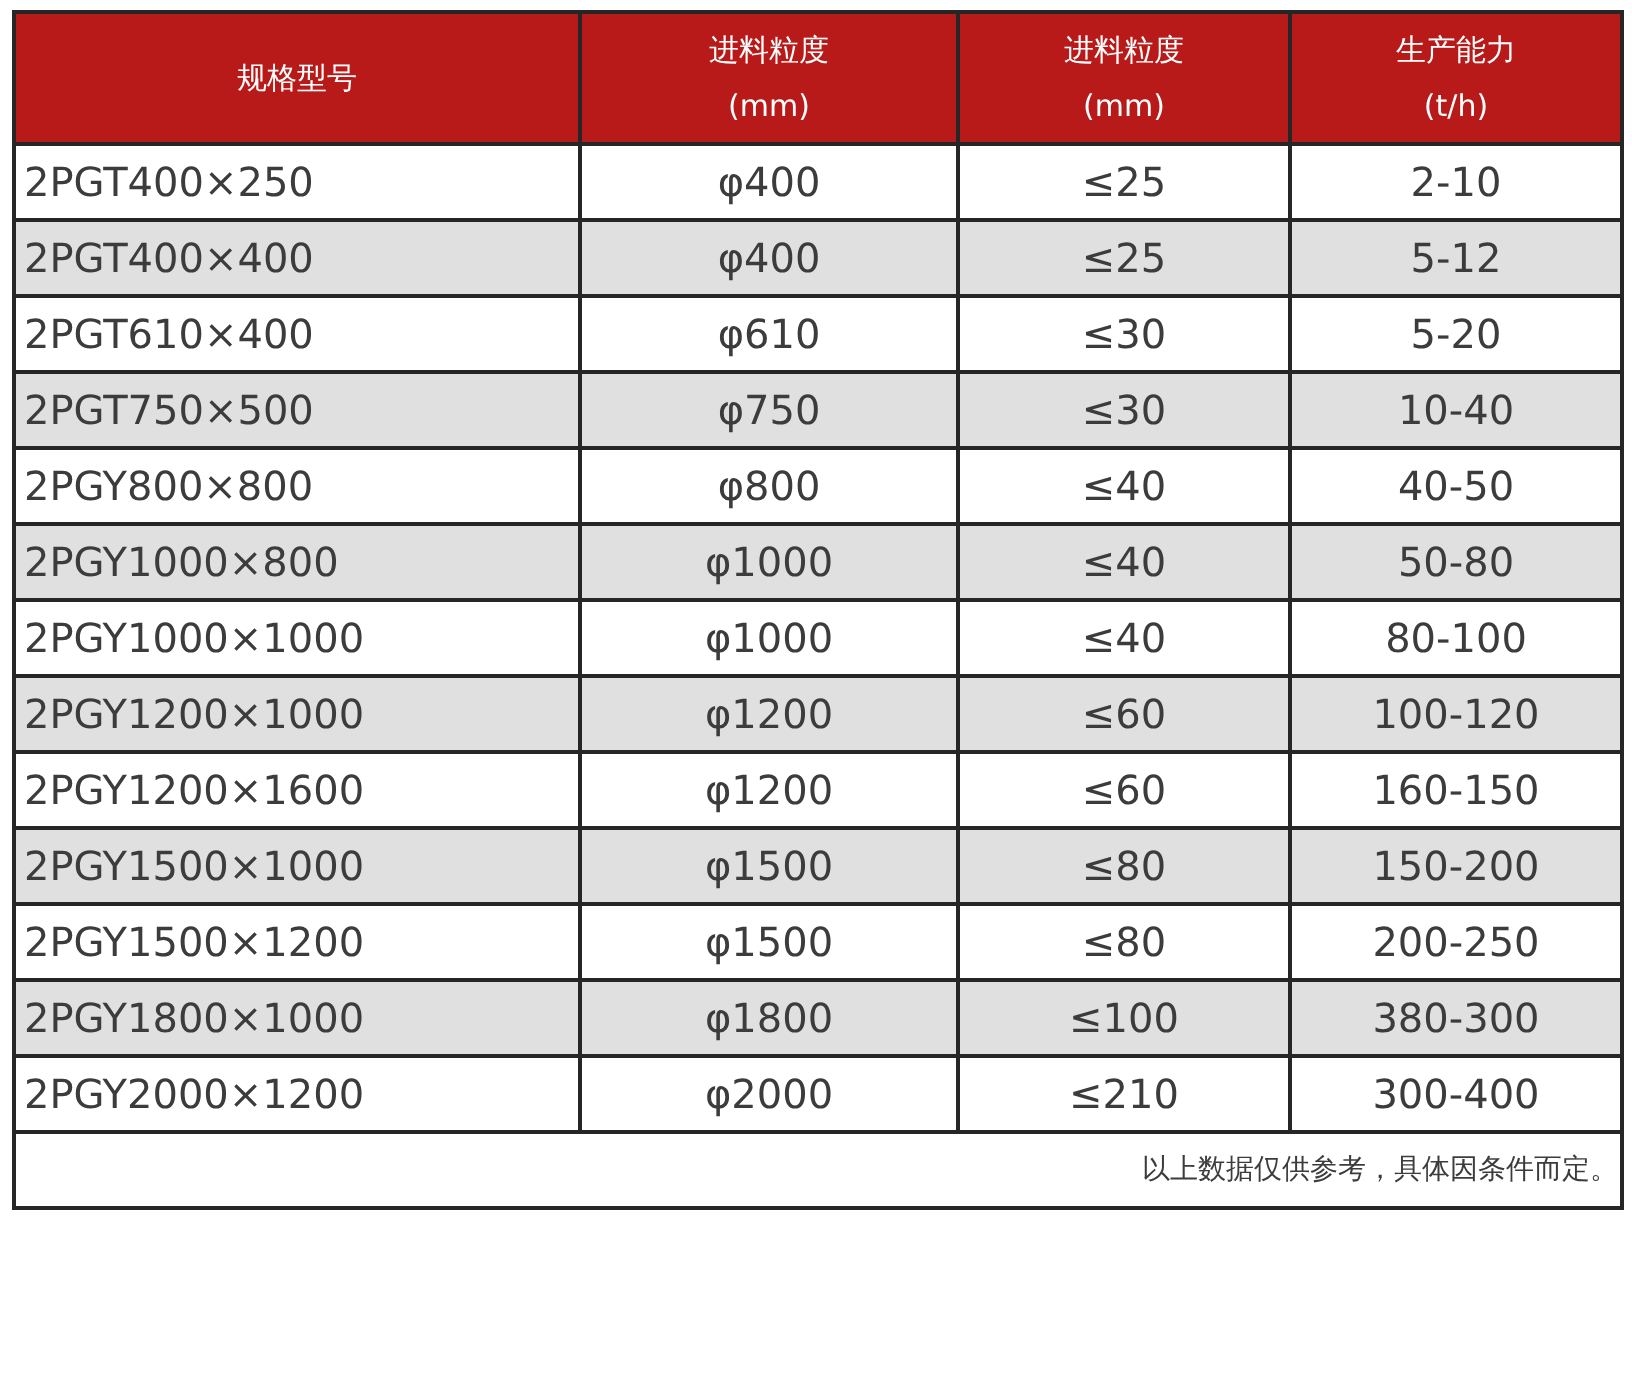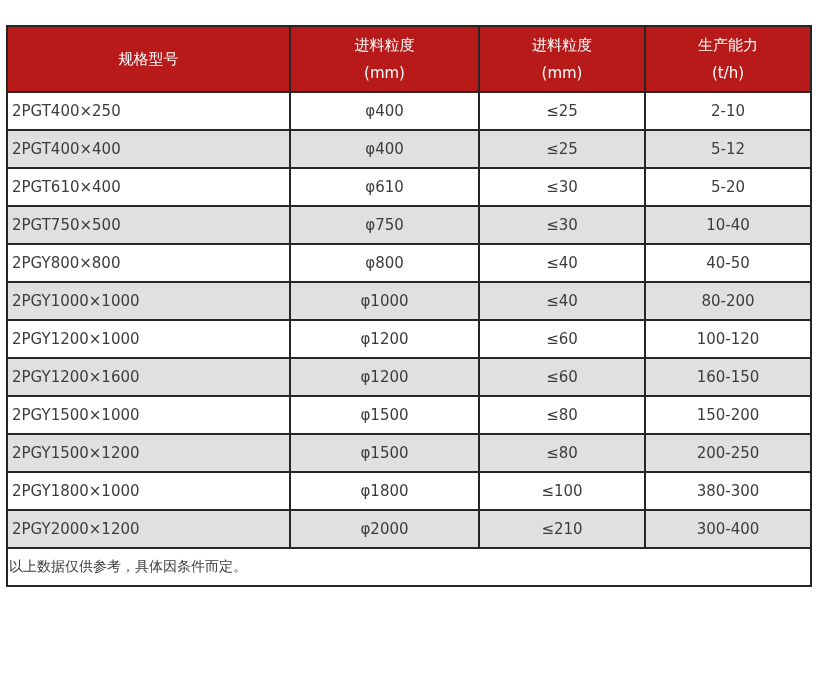--- a/index.html
+++ b/index.html
@@ -7,21 +7,21 @@
     padding: 0;
     background: #ffffff;
     width: 816px;
     height: 689px;
     font-family: "DejaVu Sans", "Liberation Sans", sans-serif;
     position: relative;
   }
   .table-wrap {
     position: absolute;
     left: 6px;
-    top: 25px;
+    top: 5px;
     width: 804px;
   }
   table.spec-table {
     border-collapse: collapse;
     table-layout: fixed;
     width: 804px;
   }
   .spec-table th,
   .spec-table td {
     border: 2px solid #262626;
@@ -36,38 +36,38 @@
     height: 60px;
     text-align: center;
     vertical-align: middle;
     padding: 2px 0;
   }
   .th-line {
     line-height: 28px;
   }
   .spec-table tbody td {
     height: 34px;
-    font-size: 15px;
+    font-size: 20px;
     color: #3c3c3c;
     background: #ffffff;
     text-align: center;
     vertical-align: middle;
   }
   .spec-table tbody tr:nth-child(even) td {
     background: #e0e0e0;
   }
   .spec-table tbody td.cell-model {
     text-align: left;
     padding-left: 4px;
   }
   .spec-table tfoot td {
     height: 34px;
     font-size: 14px;
     color: #3c3c3c;
-    text-align: left;
+    text-align: right;
     vertical-align: middle;
     background: #ffffff;
   }
 </style>
 </head>
 <body>
 
 <div class="table-wrap">
   <table class="spec-table">
     <colgroup>
@@ -120,24 +120,30 @@
           <td class="cell-value">≤30</td>
           <td class="cell-value">10-40</td>
         </tr>
         <tr>
           <td class="cell-model">2PGY800×800</td>
           <td class="cell-value">φ800</td>
           <td class="cell-value">≤40</td>
           <td class="cell-value">40-50</td>
         </tr>
         <tr>
+          <td class="cell-model">2PGY1000×800</td>
+          <td class="cell-value">φ1000</td>
+          <td class="cell-value">≤40</td>
+          <td class="cell-value">50-80</td>
+        </tr>
+        <tr>
           <td class="cell-model">2PGY1000×1000</td>
           <td class="cell-value">φ1000</td>
           <td class="cell-value">≤40</td>
-          <td class="cell-value">80-200</td>
+          <td class="cell-value">80-100</td>
         </tr>
         <tr>
           <td class="cell-model">2PGY1200×1000</td>
           <td class="cell-value">φ1200</td>
           <td class="cell-value">≤60</td>
           <td class="cell-value">100-120</td>
         </tr>
         <tr>
           <td class="cell-model">2PGY1200×1600</td>
           <td class="cell-value">φ1200</td>

